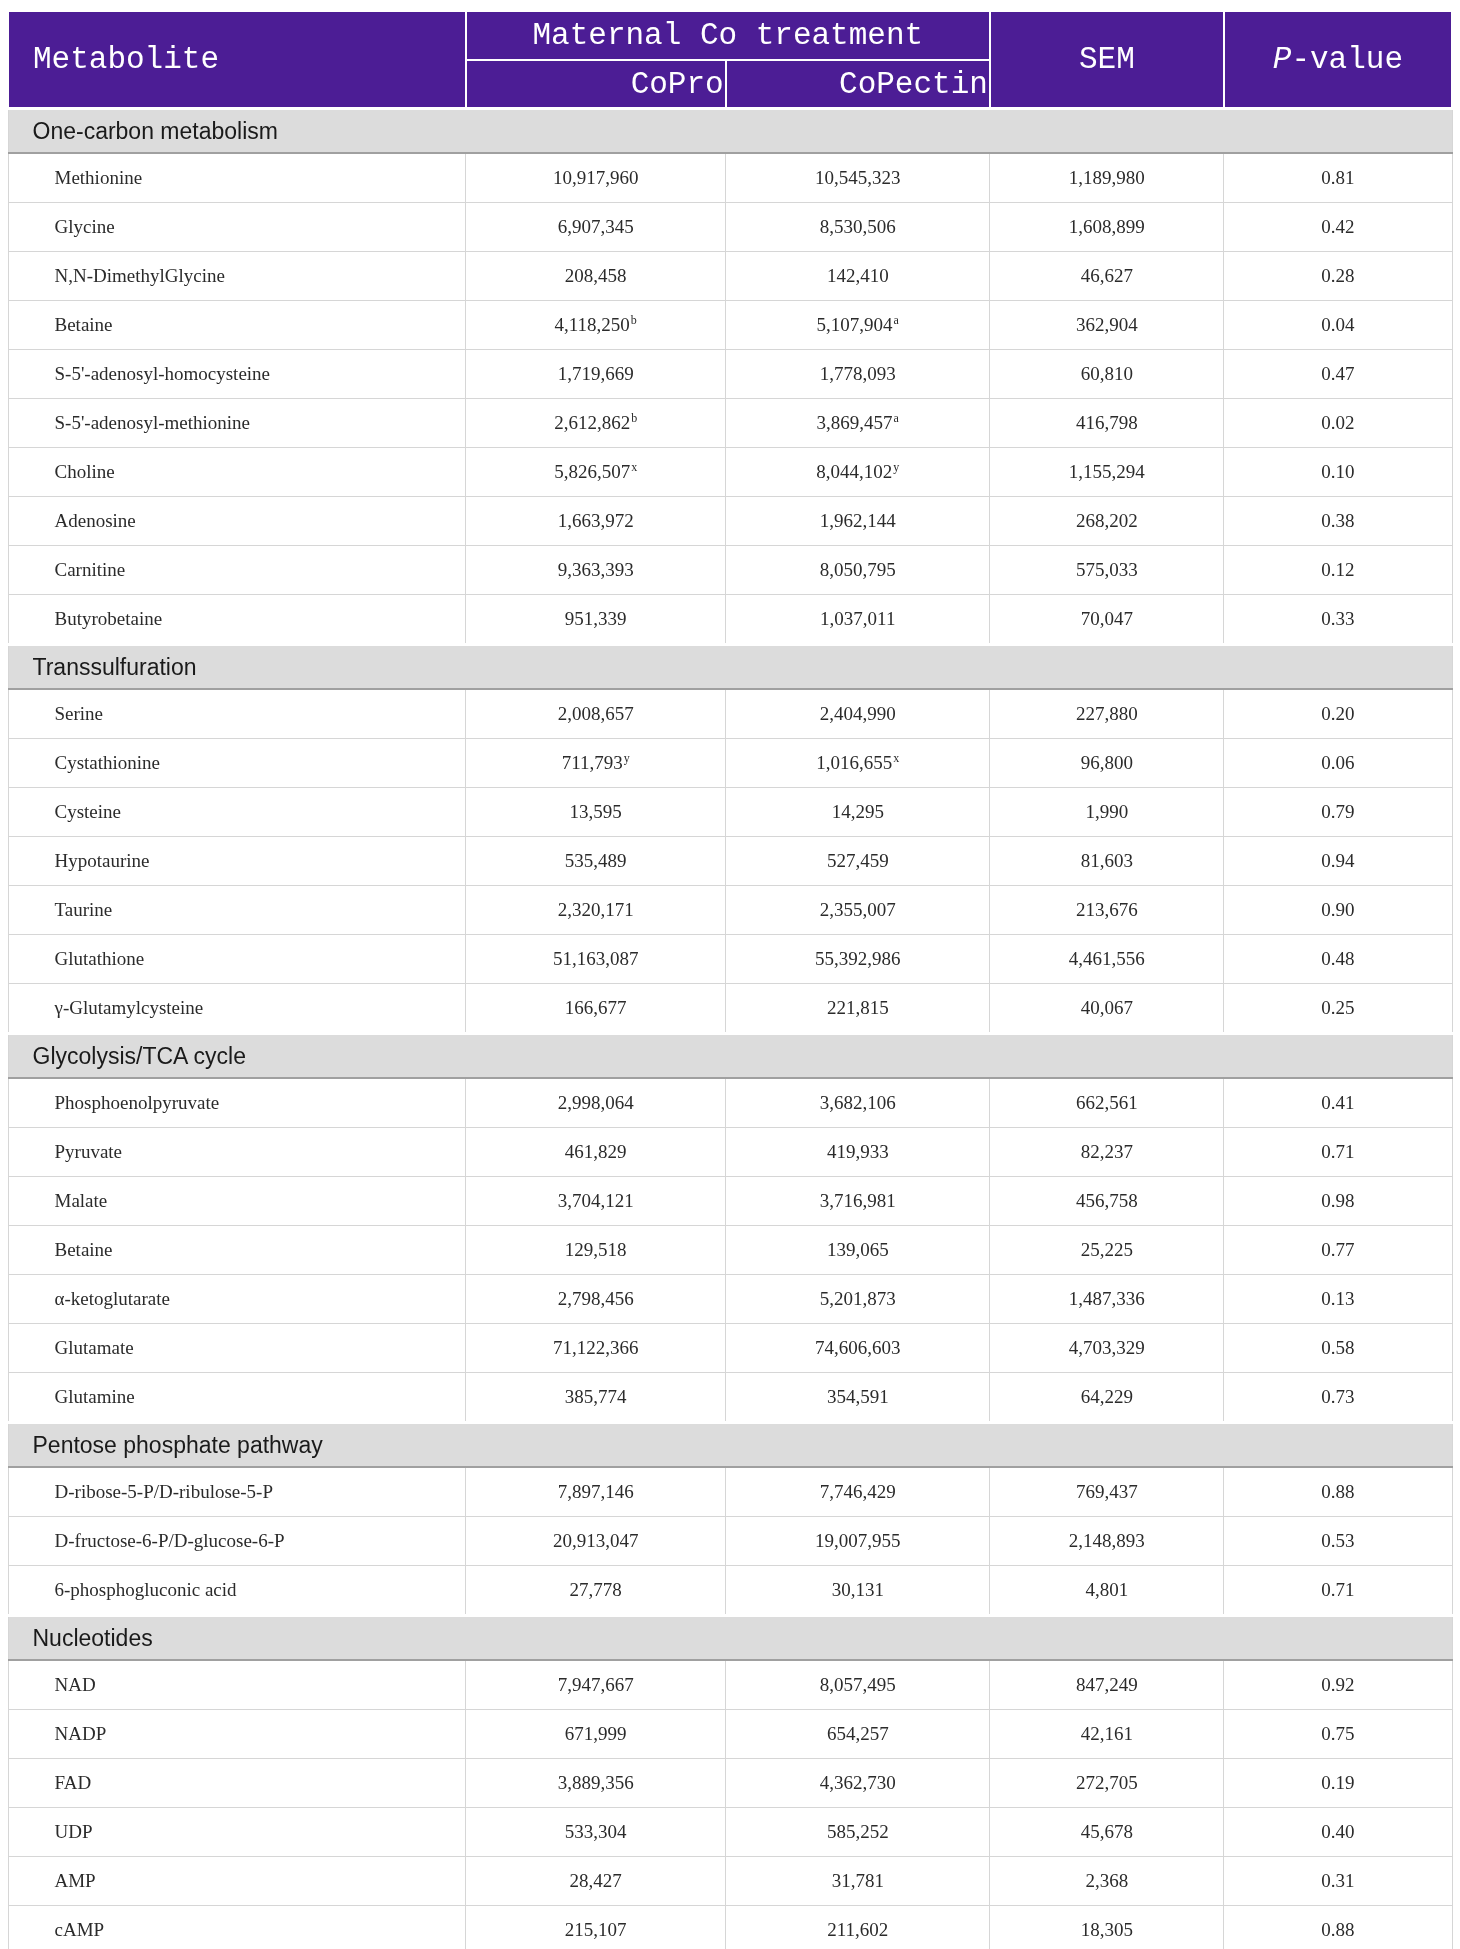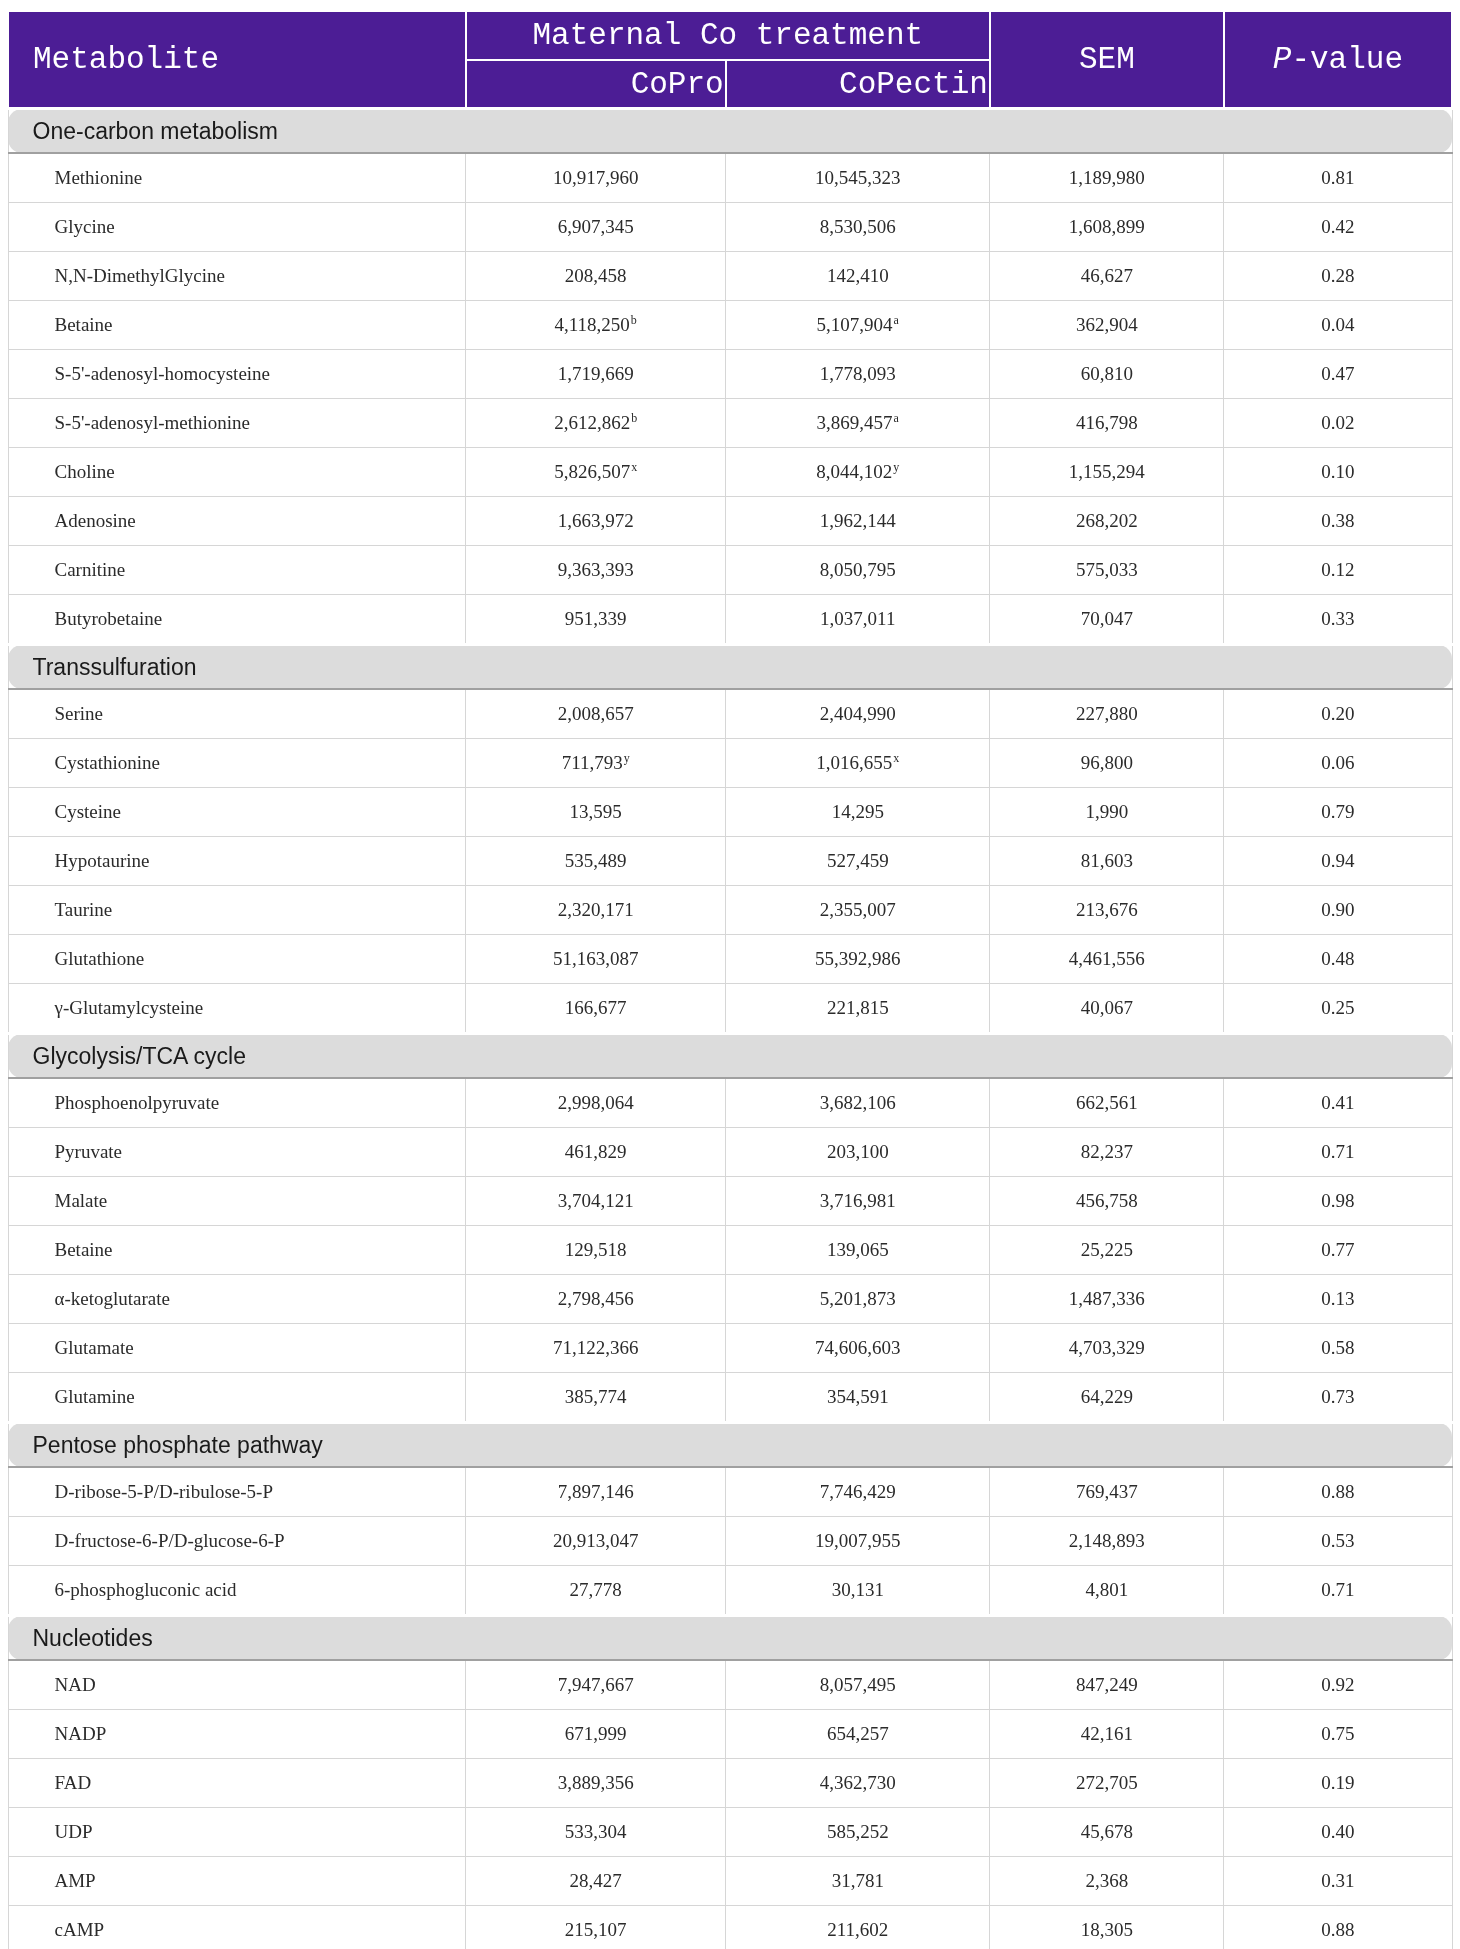--- a/index.html
+++ b/index.html
@@ -14,21 +14,21 @@
   }
   thead tr.h1 th{height:45px;}
   thead tr.h2 th{height:44px;text-align:right;}
   th.th-metabolite{text-align:left;padding-left:24px;}
   th.pv i{font-style:italic;}
   
   tr.section-row td{
     background:#dcdcdc;color:#1a1a1a;
     font-family:"Liberation Sans",sans-serif;font-size:23px;
     height:40px;padding-left:24px;text-align:left;
-    border-top:3px solid #ffffff;border-bottom:2px solid #a0a0a0;border-radius:14px;
+    border-top:3px solid #ffffff;border-bottom:2px solid #a0a0a0;
   }
   
   tbody td{
     background:#ffffff;font-size:19px;height:46px;
     border:1px solid #d6d6d6;text-align:center;vertical-align:middle;
   }
   td.cell-metabolite{text-align:left;padding-left:46px;}
   tbody td sup{font-size:12px;line-height:0;margin-left:1px;}
 </style>
 </head>
@@ -187,21 +187,21 @@
         <tr>
           <td class="cell-metabolite">Phosphoenolpyruvate</td>
           <td class="cell-num">2,998,064</td>
           <td class="cell-num">3,682,106</td>
           <td class="cell-num">662,561</td>
           <td class="cell-num">0.41</td>
         </tr>
         <tr>
           <td class="cell-metabolite">Pyruvate</td>
           <td class="cell-num">461,829</td>
-          <td class="cell-num">203,100</td>
+          <td class="cell-num">419,933</td>
           <td class="cell-num">82,237</td>
           <td class="cell-num">0.71</td>
         </tr>
         <tr>
           <td class="cell-metabolite">Malate</td>
           <td class="cell-num">3,704,121</td>
           <td class="cell-num">3,716,981</td>
           <td class="cell-num">456,758</td>
           <td class="cell-num">0.98</td>
         </tr>

